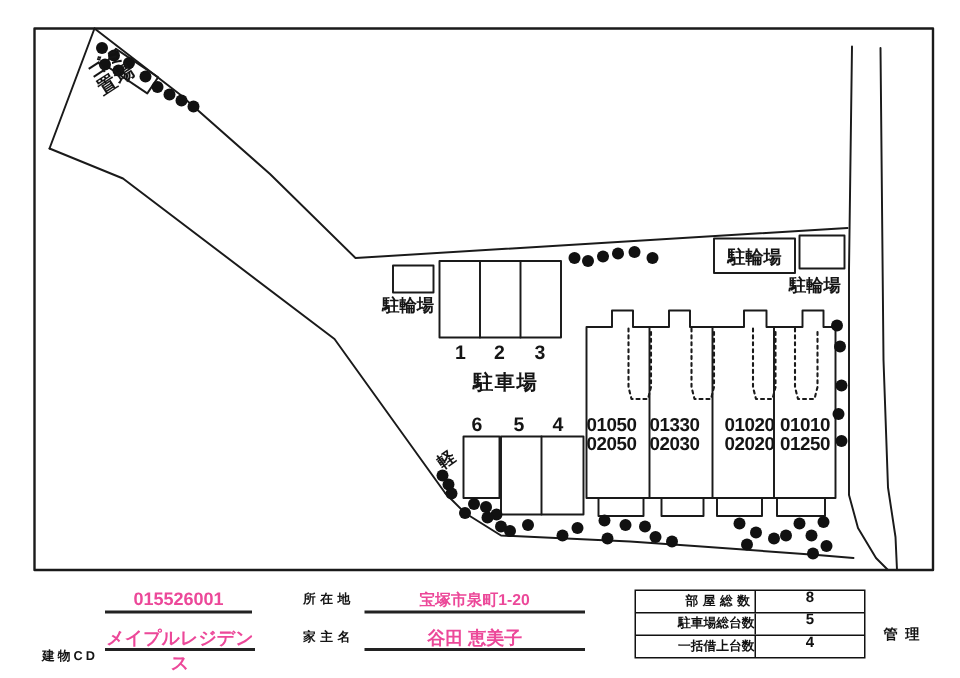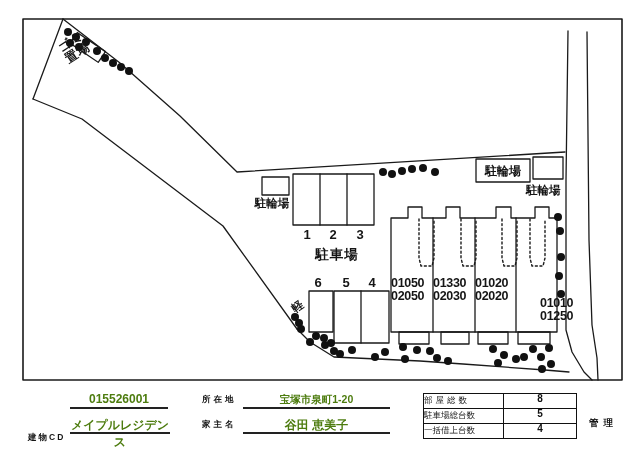--- a/index.html
+++ b/index.html
@@ -15,27 +15,27 @@
   .bike-mid{left:250px;top:196px;width:44px;font-size:11.5px;}
   .bike-r-box{left:476px;top:163px;width:54px;font-size:12px;}
   .bike-r-below{left:526px;top:183px;width:42px;font-size:11.5px;}
   .plot{left:312px;top:246px;width:50px;font-size:13.5px;letter-spacing:1px;}
   .spc{width:20px;font-size:13px;text-align:center;}
   .unit{position:absolute;top:277px;width:42px;font-weight:bold;
         font-size:12.5px;line-height:13px;letter-spacing:-0.3px;color:#151515;}
   
   .flabel{font-size:8.5px;letter-spacing:2px;font-weight:bold;margin-top:38px;}
   .flabel3{font-size:8.5px;letter-spacing:3px;font-weight:bold;}
-  .uval{position:absolute;text-align:center;font-weight:bold;color:#4d7c0f;
+  .uval{position:absolute;text-align:center;font-weight:bold;color:#ec4899;
         border-bottom:2px solid #222;}
   .stable{position:absolute;left:423px;top:393px;width:152px;border:1.2px solid #111;}
   .srow{display:flex;}
   .srow + .srow{border-top:1.2px solid #111;}
-  .scl{width:79px;border-right:1.2px solid #111;text-align:left;
-       font-size:8.5px;font-weight:normal;padding:1px 0;}
+  .scl{width:79px;border-right:1.2px solid #111;text-align:right;
+       font-size:8.5px;font-weight:bold;padding:1px 0;}
   .scl.sp{letter-spacing:3px;}
   .scv{flex:1;text-align:center;font-size:10px;font-weight:bold;padding:0;line-height:10.5px;}
   .mgmt{left:589px;top:417px;font-size:9.5px;letter-spacing:5px;text-align:right;}
 </style>
 </head>
 <body>
 
 <div class="stage">
 
   <svg width="640" height="452" viewBox="0 0 640 452" fill="none" stroke="#1a1a1a" stroke-width="1.3" stroke-linejoin="round" stroke-linecap="round">
@@ -163,25 +163,25 @@
   <div class="t spc" style="left:362px;top:275px;">4</div>
 
   <div class="unit" style="left:391px;">
     <div>01050</div>
     <div>02050</div>
   </div>
   <div class="unit" style="left:433px;">
     <div>01330</div>
     <div>02030</div>
   </div>
-  <div class="unit" style="left:475px;">
+  <div class="unit" style="left:475px;padding-left:8px;">
     <div>01020</div>
     <div>02020</div>
   </div>
-  <div class="unit" style="left:540px;margin-top:20px;">
+  <div class="unit" style="left:520px;">
     <div>01010</div>
     <div>01250</div>
   </div>
 
   <div class="t flabel" style="left:28px;top:394px;">建物CD</div>
   <div class="uval" style="left:70px;top:392px;width:98px;height:15px;font-size:12px;">015526001</div>
 
   <div class="t flabel" style="left:28px;top:419px;">部屋総数</div>
   <div class="uval" style="left:70px;top:417px;width:100px;height:15px;font-size:12px;">メイプルレジデンス</div>
 

